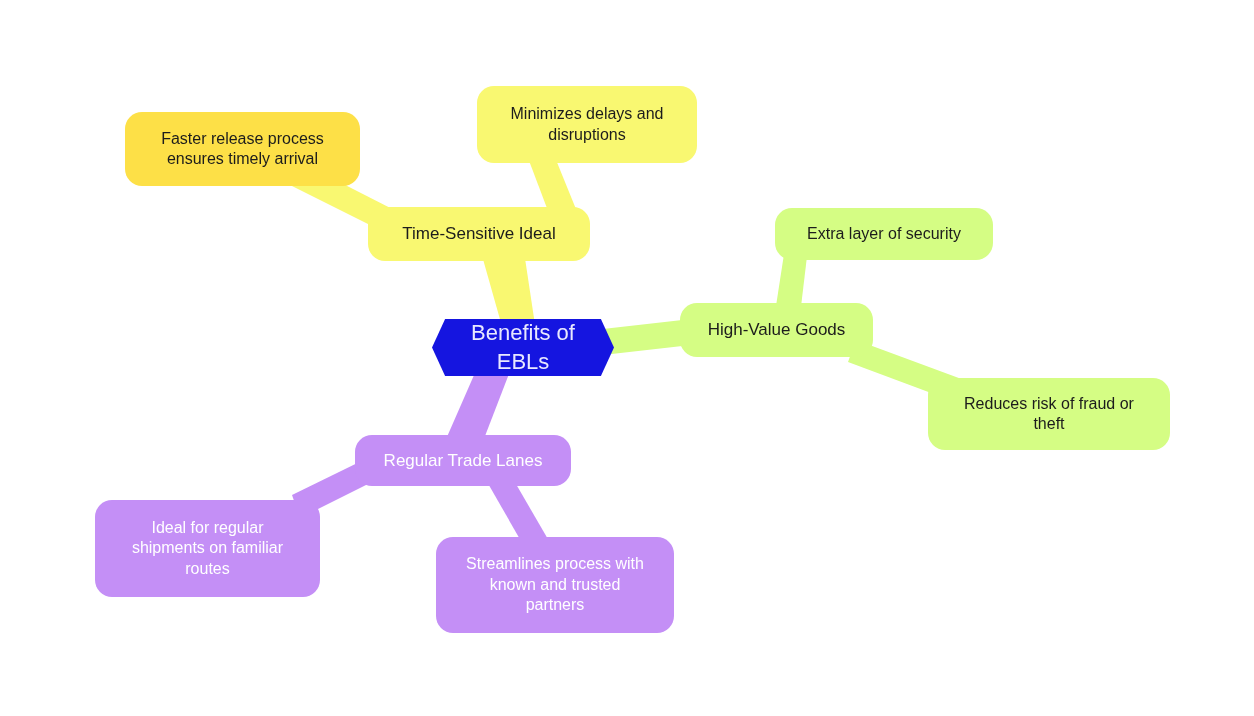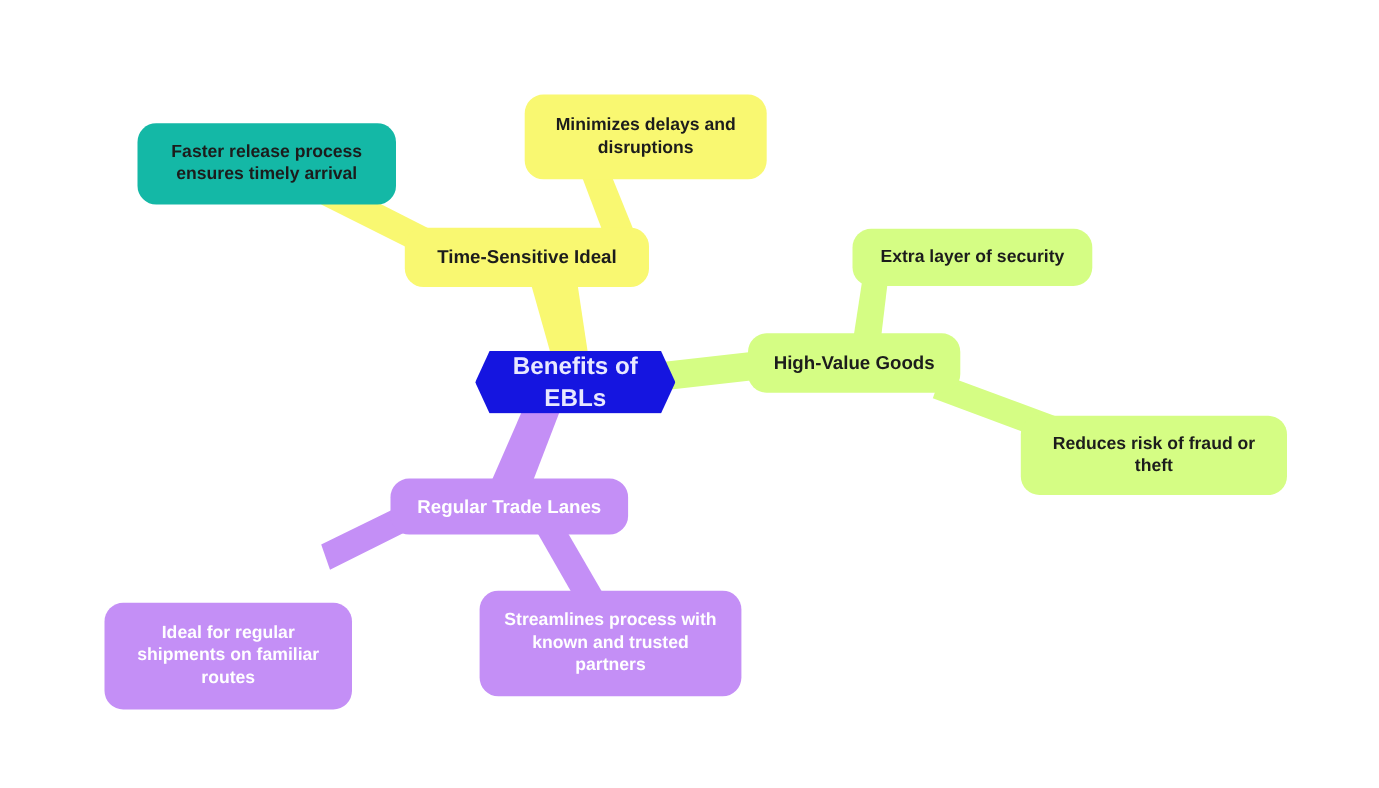--- a/index.html
+++ b/index.html
@@ -28,21 +28,20 @@
   }
   .node {
     position: absolute;
     display: flex;
     align-items: center;
     justify-content: center;
     text-align: center;
     box-sizing: border-box;
     line-height: 1.28;
     padding: 20px 14px;
-    font-weight: bold;
   }
   .node-label {
     display: block;
     white-space: pre-line;
   }
   
   .node.root {
     background: #1515e0;
     color: #e8e8ff;
     font-size: 22px;
@@ -93,21 +92,21 @@
     </svg>
 
   <div class="node root" style="left: 432px; top: 319px; width: 182px; height: 57px; background: rgb(21, 21, 224); color: rgb(232, 232, 255);">
     <span class="node-label">Benefits of EBLs</span>
   </div>
 
   <div class="node branch-yellow" style="left: 368px; top: 207px; width: 222px; height: 54px; background: rgb(249, 248, 113); color: rgb(28, 28, 28);">
     <span class="node-label">Time-Sensitive Ideal</span>
   </div>
 
-  <div class="node leaf-yellow" style="left: 125px; top: 112px; width: 235px; height: 74px; background: #14b8a6; color: rgb(28, 28, 28);">
+  <div class="node leaf-yellow" style="left: 125px; top: 112px; width: 235px; height: 74px; background: #fde047; color: rgb(28, 28, 28);">
     <span class="node-label">Faster release process
 ensures timely arrival</span>
   </div>
 
   <div class="node leaf-yellow" style="left: 477px; top: 86px; width: 220px; height: 77px; background: rgb(249, 248, 113); color: rgb(28, 28, 28);">
     <span class="node-label">Minimizes delays and
 disruptions</span>
   </div>
 
   <div class="node branch-green" style="left: 680px; top: 303px; width: 193px; height: 54px; background: rgb(213, 253, 132); color: rgb(28, 28, 28);">
@@ -120,21 +119,21 @@
 
   <div class="node leaf-green" style="left: 928px; top: 378px; width: 242px; height: 72px; background: rgb(213, 253, 132); color: rgb(28, 28, 28);">
     <span class="node-label">Reduces risk of fraud or
 theft</span>
   </div>
 
   <div class="node branch-purple" style="left: 355px; top: 435px; width: 216px; height: 51px; background: rgb(196, 143, 246); color: rgb(255, 255, 255);">
     <span class="node-label">Regular Trade Lanes</span>
   </div>
 
-  <div class="node leaf-purple" style="left: 95px; top: 500px; width: 225px; height: 97px; background: rgb(196, 143, 246); color: rgb(255, 255, 255); margin-top: 48px;">
+  <div class="node leaf-purple" style="left: 95px; top: 500px; width: 225px; height: 97px; background: rgb(196, 143, 246); color: rgb(255, 255, 255);">
     <span class="node-label">Ideal for regular
 shipments on familiar
 routes</span>
   </div>
 
   <div class="node leaf-purple" style="left: 436px; top: 537px; width: 238px; height: 96px; background: rgb(196, 143, 246); color: rgb(255, 255, 255);">
     <span class="node-label">Streamlines process with
 known and trusted
 partners</span>
   </div>

